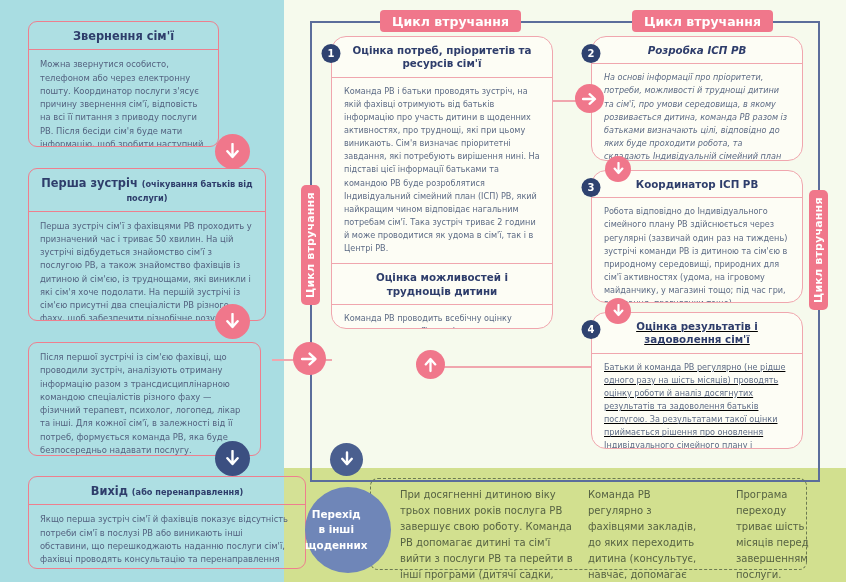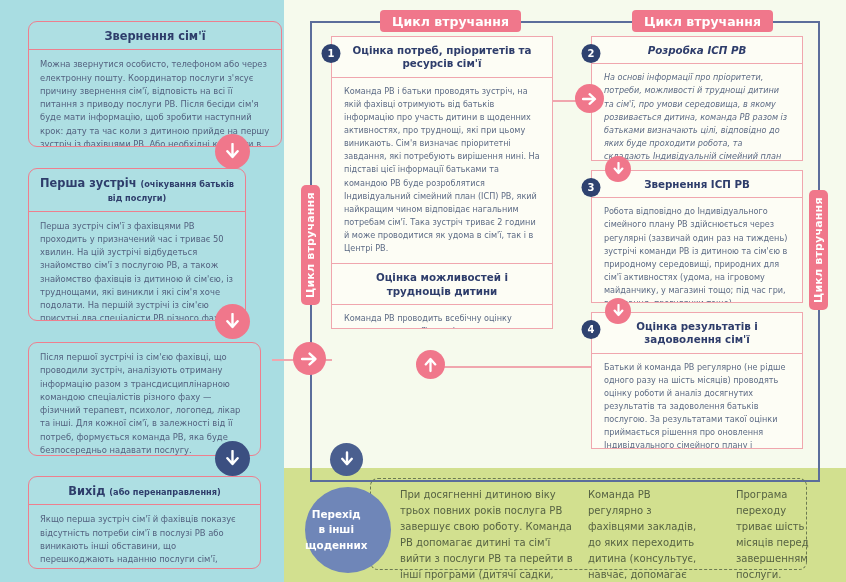--- a/index.html
+++ b/index.html
@@ -61,21 +61,21 @@
     z-index: 20;
   }
   .circ.pink { background: #f0778b; }
   .circ.navy { background: #3b4f81; }
   .circ svg { display: block; }
 
   
   .rcard {
     position: absolute;
     border: 1.3px solid #f0a6ae;
-    border-radius: 0;
+    border-radius: 15px;
     background: #fdfdf5;
     overflow: hidden;
     z-index: 6;
   }
   .rcard-head {
     text-align: center;
     color: #2e3d6b;
     font-weight: bold;
     font-size: 10.3px;
     padding: 7px 12px 6px;
@@ -183,40 +183,40 @@
 <div class="pill h" style="left:632px; top:10px;">
   <span>Цикл втручання</span>
 </div>
 <div class="pill v" style="left:301px; top:185px; height:120px;">
   <span>Цикл втручання</span>
 </div>
 <div class="pill v" style="left:809px; top:190px; height:120px;">
   <span>Цикл втручання</span>
 </div>
 
-<div class="lcard" style="left:28px; top:21px; width:254px; height:126px;">
+<div class="lcard" style="left:28px; top:21px; width:191px; height:126px;">
   <div class="lcard-head">
     <span>Звернення сім'ї</span>
   </div>
   <div class="lcard-body">Можна звернутися особисто, телефоном або через електронну пошту. Координатор послуги з'ясує причину звернення сім'ї, відповість на всі її питання з приводу послуги РВ. Після бесіди сім'я буде мати інформацію, щоб зробити наступний крок: дату та час коли з дитиною прийде на першу зустріч із фахівцями РВ. Або необхідні контакти в разі перенаправлення.</div>
 </div>
 
-<div class="lcard" style="left:28px; top:168px; width:218px; height:153px;">
+<div class="lcard" style="left:28px; top:168px; width:238px; height:153px;">
   <div class="lcard-head">
     <span>Перша зустріч</span>
     <span class="sub">(очікування батьків від послуги)</span>
   </div>
   <div class="lcard-body">Перша зустріч сім'ї з фахівцями РВ проходить у призначений час і триває 50 хвилин. На цій зустрічі відбудеться знайомство сім'ї з послугою РВ, а також знайомство фахівців із дитиною й сім'єю, із труднощами, які виникли і які сім'я хоче подолати. На першій зустрічі із сім'єю присутні два спеціалісти РВ різного фаху, щоб забезпечити різнобічне розуміння розвитку дитини та родинної ситуації.</div>
 </div>
 
 <div class="lcard" style="left:28px; top:342px; width:233px; height:114px;">
   <div class="lcard-body">Після першої зустрічі із сім'єю фахівці, що проводили зустріч, аналізують отриману інформацію разом з трансдисциплінарною командою спеціалістів різного фаху — фізичний терапевт, психолог, логопед, лікар та інші. Для кожної сім'ї, в залежності від її потреб, формується команда РВ, яка буде безпосередньо надавати послугу.</div>
 </div>
 
-<div class="lcard" style="left:28px; top:476px; width:233px; height:93px;">
+<div class="lcard" style="left:28px; top:476px; width:278px; height:93px;">
   <div class="lcard-head">
     <span>Вихід</span>
     <span class="sub">(або перенаправлення)</span>
   </div>
   <div class="lcard-body">Якщо перша зустріч сім'ї й фахівців показує відсутність потреби сім'ї в послузі РВ або виникають інші обставини, що перешкоджають наданню послуги сім'ї, фахівці проводять консультацію та перенаправлення сім'ї в інші послуги.</div>
 </div>
 
 <div class="circ pink" style="left:215px; top:134px; width:35px; height:35px;">
   <svg width="17" height="18" viewBox="0 0 17 18">
       <path d="M8.5 1 L8.5 13 M3.4 8.2 L8.5 14 L13.6 8.2" stroke="#fff" stroke-width="2.4" fill="none" stroke-linecap="round" stroke-linejoin="round"></path>
@@ -265,32 +265,32 @@
     </svg>
 </div>
 
 <div class="circ pink" style="left:605px; top:156px; width:26px; height:26px;">
   <svg width="13" height="14" viewBox="0 0 13 14">
       <path d="M6.5 1 L6.5 10 M2.6 6.6 L6.5 11 L10.4 6.6" stroke="#fff" stroke-width="2.2" fill="none" stroke-linecap="round" stroke-linejoin="round"></path>
     </svg>
 </div>
 
 <div class="rcard" style="left:591px; top:170px; width:212px; height:133px;">
-  <div class="rcard-head">Звернення ІСП РВ</div>
+  <div class="rcard-head">Координатор ІСП РВ</div>
   <div class="rcard-body">Робота відповідно до Індивідуального сімейного плану РВ здійснюється через регулярні (зазвичай один раз на тиждень) зустрічі команди РВ із дитиною та сім'єю в природному середовищі, природних для сім'ї активностях (удома, на ігровому майданчику, у магазині тощо; під час гри, годування, прогулянки тощо).</div>
 </div>
 <div class="stepnum" style="left:591px; top:178px; transform:translateX(-50%);">3</div>
 
 <div class="circ pink" style="left:605px; top:298px; width:26px; height:26px;">
   <svg width="13" height="14" viewBox="0 0 13 14">
       <path d="M6.5 1 L6.5 10 M2.6 6.6 L6.5 11 L10.4 6.6" stroke="#fff" stroke-width="2.2" fill="none" stroke-linecap="round" stroke-linejoin="round"></path>
     </svg>
 </div>
 
-<div class="rcard" style="left:591px; top:312px; width:212px; height:137px;">
+<div class="rcard" style="left:591px; top:312px; width:212px; height:137px;text-decoration:underline;">
   <div class="rcard-head">Оцінка результатів і задоволення сім'ї</div>
   <div class="rcard-body">Батьки й команда РВ регулярно (не рідше одного разу на шість місяців) проводять оцінку роботи й аналіз досягнутих результатів та задоволення батьків послугою. За результатами такої оцінки приймається рішення про оновлення Індивідуального сімейного плану і постановку нових цілей.</div>
 </div>
 <div class="stepnum" style="left:591px; top:320px; transform:translateX(-50%);">4</div>
 
 <div class="circ navy" style="left:330px; top:443px; width:33px; height:33px; background:#4a5f8f;">
   <svg width="16" height="17" viewBox="0 0 16 17">
       <path d="M8 1.5 L8 12 M3.2 7.8 L8 13.2 L12.8 7.8" stroke="#fff" stroke-width="2.4" fill="none" stroke-linecap="round" stroke-linejoin="round"></path>
     </svg>
 </div>

